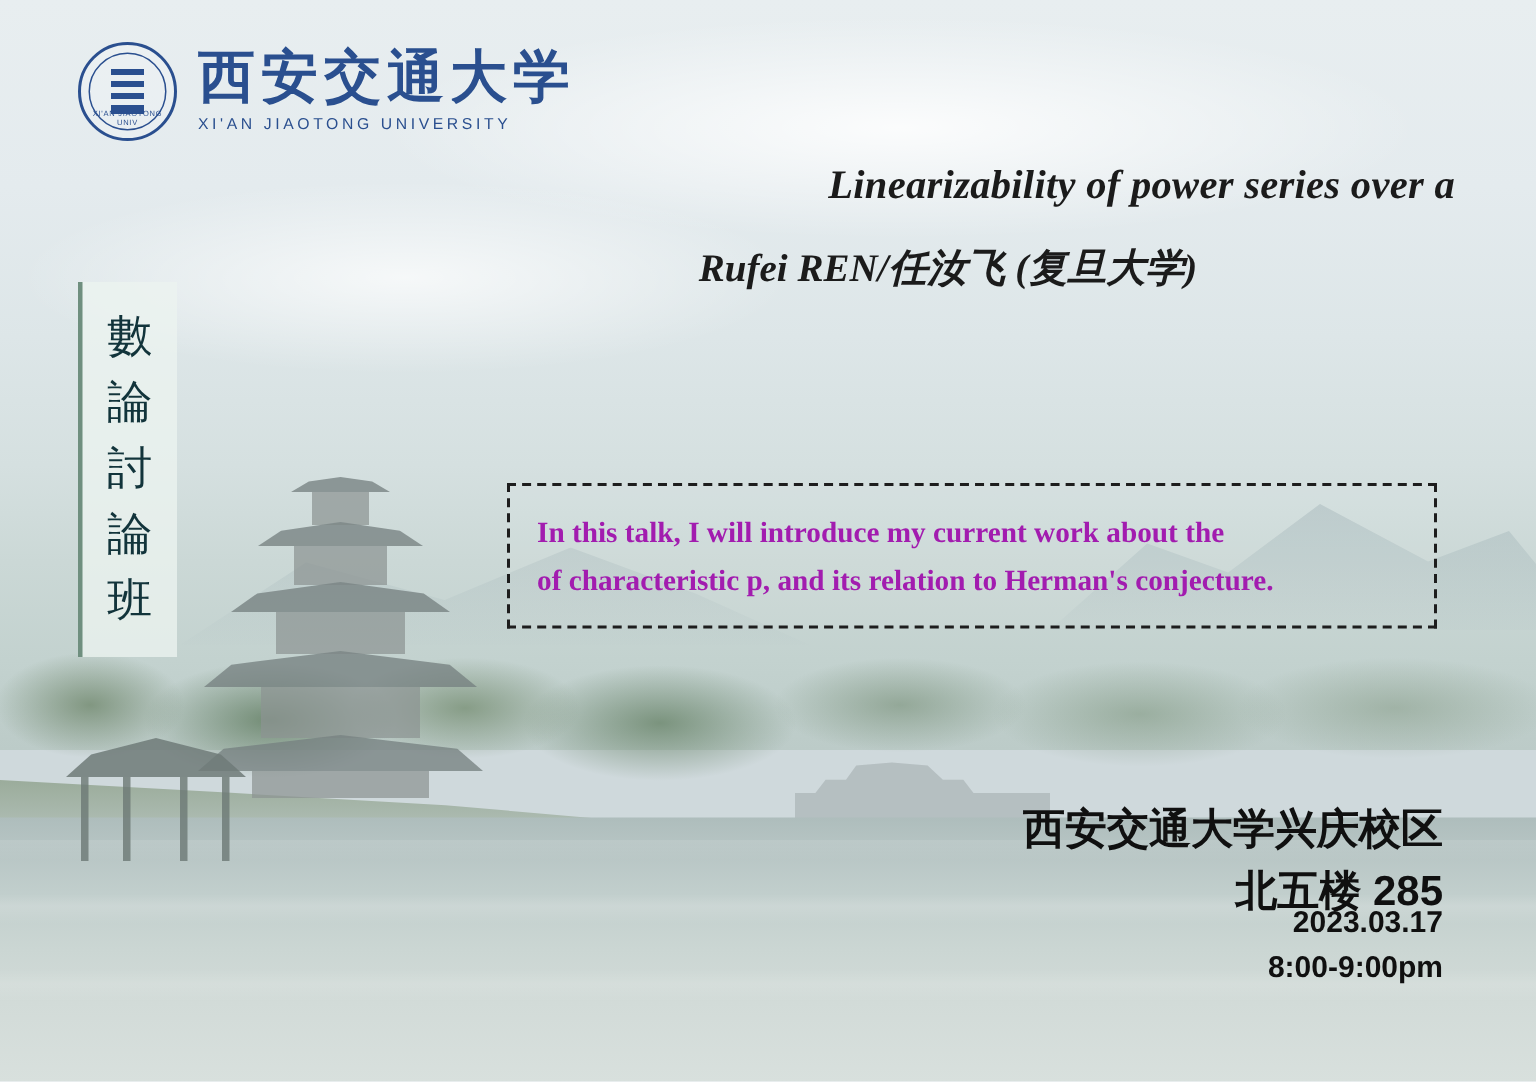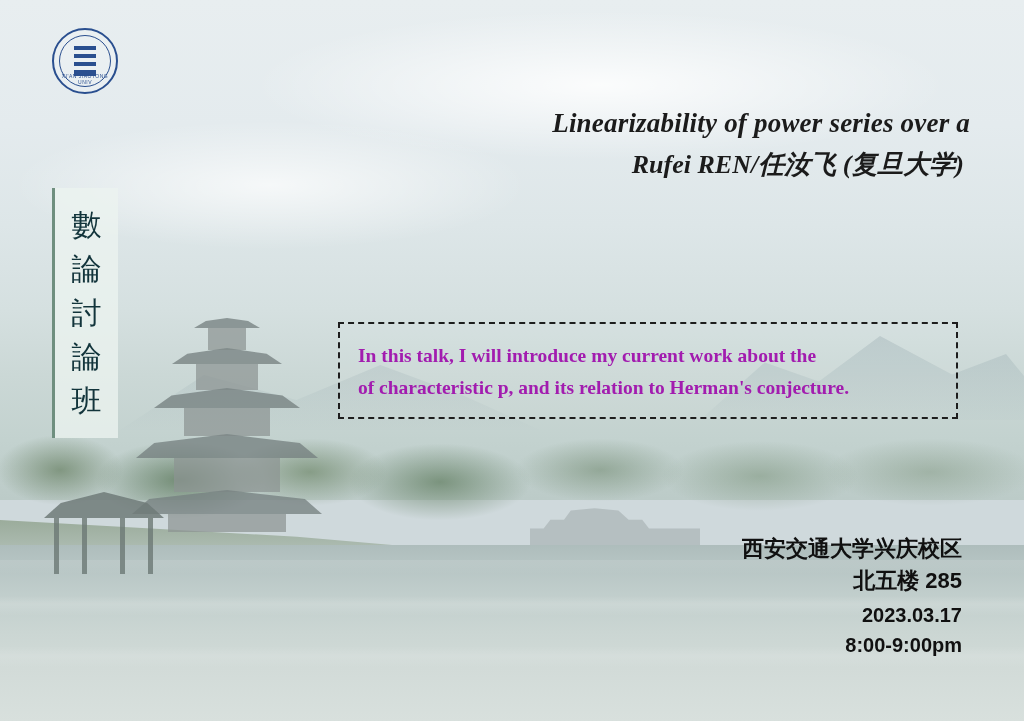--- a/index.html
+++ b/index.html
@@ -213,25 +213,26 @@
   }
   .title-line {
     font-family: "Liberation Serif", serif;
     font-weight: bold;
     font-size: 27px;
     color: #1b1b1b;
     line-height: 1.75;
     letter-spacing: 0.2px;
   }
   .speaker {
+    margin-top: 14px;
     font-family: "Liberation Serif", serif;
     font-weight: bold;
     font-size: 26px;
     color: #1b1b1b;
-    text-align: right;
+    text-align: center;
     padding-right: 6px;
   }
 
   
   .abstract {
     position: absolute;
     left: 338px; top: 322px;
     width: 620px;
     box-sizing: border-box;
     border: 2px dashed #1d1d1d;
@@ -247,21 +248,21 @@
     line-height: 1.62;
   }
 
   
   .venue {
     position: absolute;
     right: 62px; top: 533px;
     text-align: right;
     font-family: "Liberation Sans", sans-serif;
     font-weight: bold;
-    font-size: 22px;
+    font-size: 28px;
     color: #101010;
     line-height: 1.45;
   }
   .datetime {
     position: absolute;
     right: 62px; top: 600px;
     text-align: right;
     font-family: "Liberation Sans", sans-serif;
     font-weight: bold;
     font-size: 20px;
@@ -304,20 +305,24 @@
     <div class="post" style="left:38px;"></div>
     <div class="post" style="left:76px;"></div>
     <div class="post" style="left:104px;"></div>
   </div>
 
   <div class="logo-wrap">
     <div class="logo-seal">
       <div class="seal-bar"></div>
       <div class="seal-text">XI'AN JIAOTONG UNIV</div>
     </div>
+    <div>
+      <div class="logo-cn">西安交通大学</div>
+      <div class="logo-en">XI'AN JIAOTONG UNIVERSITY</div>
+    </div>
   </div>
 
   <div class="vbanner">
     <span>數</span>
     <span>論</span>
     <span>討</span>
     <span>論</span>
     <span>班</span>
   </div>
 

